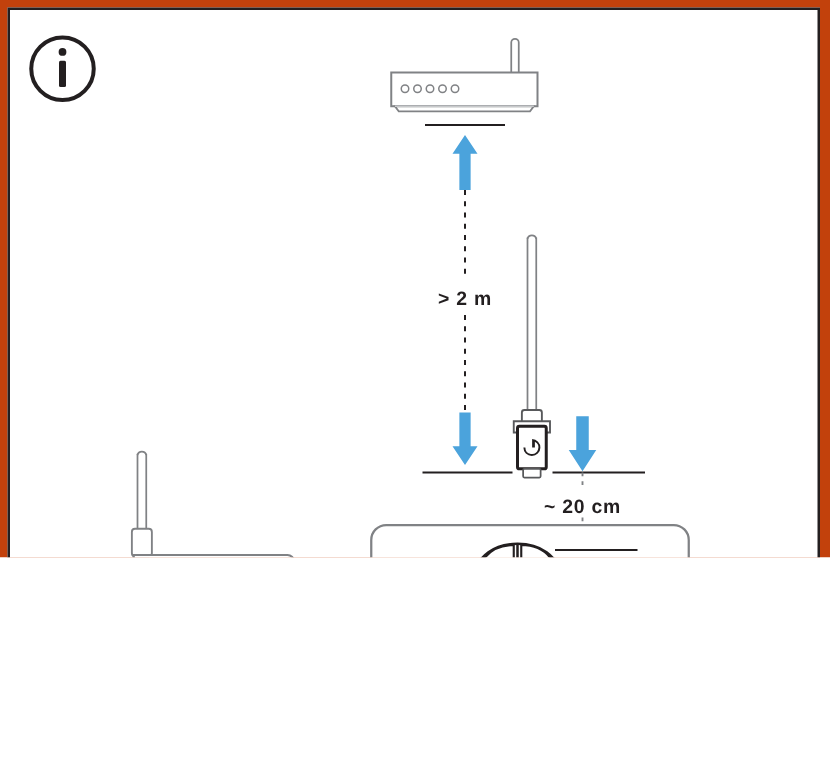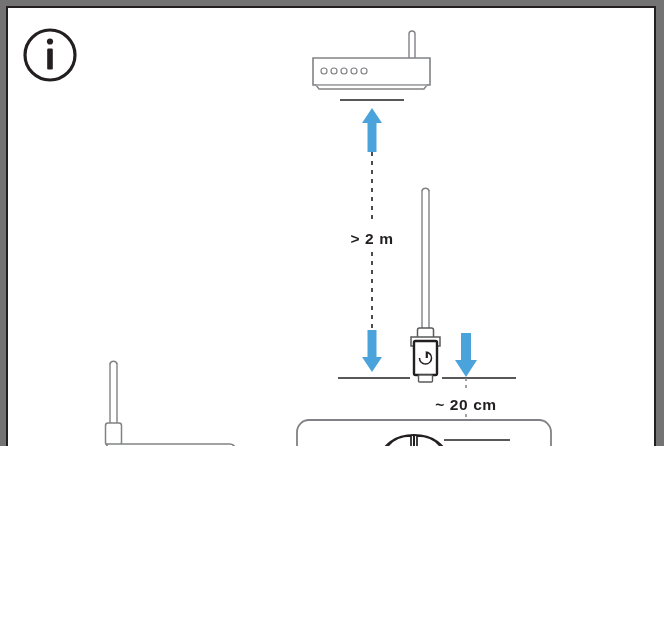--- a/index.html
+++ b/index.html
@@ -7,21 +7,21 @@
     padding: 0;
     background: #ffffff;
   }
   body {
     font-family: "Liberation Sans", sans-serif;
   }
   #page {
     position: relative;
     width: 664px;
     height: 446px;
-    background: #737373;
+    background: #c2410c;
     overflow: hidden;
   }
   #frame {
     position: absolute;
     left: 6px;
     top: 6px;
     width: 650px;
     height: 611px;
     border: 2px solid #231f20;
     box-sizing: border-box;

